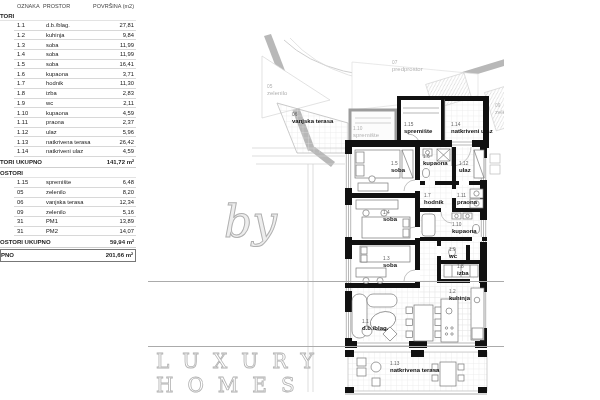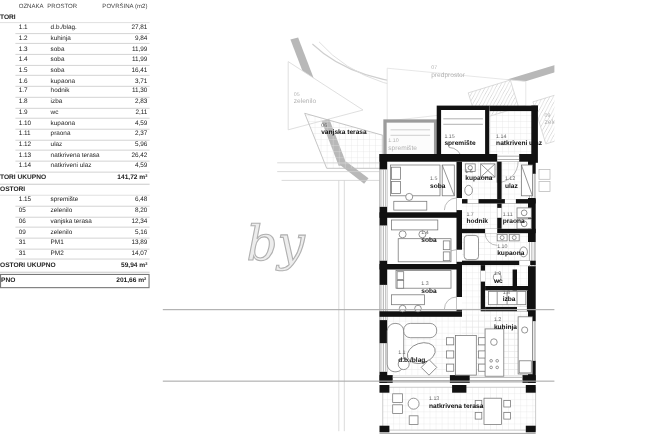--- a/index.html
+++ b/index.html
@@ -546,14 +546,15 @@
       </div>
     <div class="plabel dark" style="left:390px;top:361px">
         <span class="pcode">1.13</span>
         <span class="pname">natkrivena terasa</span>
       </div>
   </div>
 
   <div class="wm wm-by">by</div>
   <div class="wm wm-line" style="top:281px"></div>
   <div class="wm wm-line" style="top:346px"></div>
+  <div class="wm wm-tagline">LUXURY HOMES</div>
 
 </div>
 
 </body></html>

